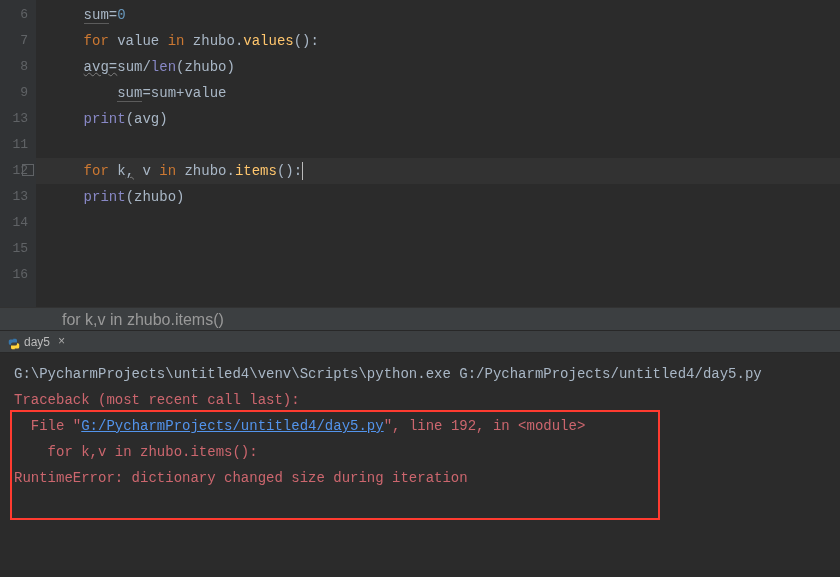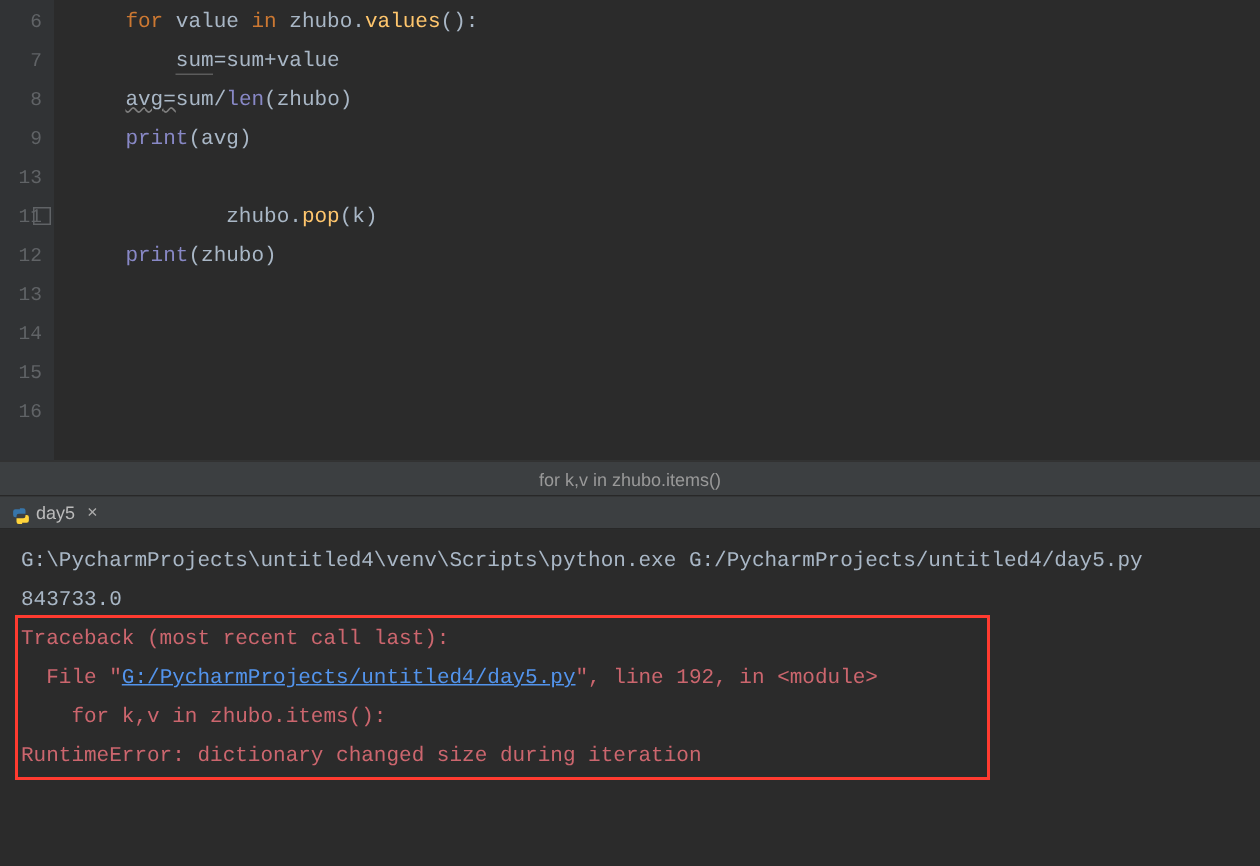--- a/index.html
+++ b/index.html
@@ -63,25 +63,25 @@
     width: 1px;
     height: 18px;
     background: #bbbbbb;
     vertical-align: middle;
   }
   .breadcrumb-bar {
     height: 24px;
     background: #3c3f41;
     border-top: 1px solid #323232;
     border-bottom: 1px solid #282828;
-    font-size: 12px;
+    font-size: 16px;
     line-height: 24px;
     color: #999;
+    padding-left: 62px;
     font-family: "Segoe UI", sans-serif;
-    text-align: center;
   }
   .console-tab-bar {
     height: 22px;
     background: #3c3f41;
     font-size: 12px;
     line-height: 22px;
     color: #bbbbbb;
     padding-left: 2px;
     border-bottom: 1px solid #282828;
     display: flex;
@@ -127,26 +127,27 @@
       <div>9</div>
       <div>13</div>
       <div>11</div>
       <div>12</div>
       <div>13</div>
       <div>14</div>
       <div>15</div>
       <div>16</div>
     </div>
   <div class="code-area" id="code-area">
+      <div class="code-line"><span class="">    </span><span class="id under">sum</span><span class="op">=</span><span class="num">0</span></div>
       <div class="code-line"><span class="">    </span><span class="kw">for </span><span class="id">value </span><span class="kw">in </span><span class="id">zhubo</span><span class="op">.</span><span class="fn">values</span><span class="op">():</span></div>
+      <div class="code-line"><span class="">    </span><span class="id wavy">avg</span><span class="op wavy">=</span><span class="id">sum</span><span class="op">/</span><span class="builtin">len</span><span class="op">(</span><span class="id">zhubo</span><span class="op">)</span></div>
       <div class="code-line"><span class="">        </span><span class="id under">sum</span><span class="op">=</span><span class="id">sum</span><span class="op">+</span><span class="id">value</span></div>
-      <div class="code-line"><span class="">    </span><span class="id wavy">avg</span><span class="op wavy">=</span><span class="id">sum</span><span class="op">/</span><span class="builtin">len</span><span class="op">(</span><span class="id">zhubo</span><span class="op">)</span></div>
       <div class="code-line"><span class="">    </span><span class="builtin">print</span><span class="op">(</span><span class="id">avg</span><span class="op">)</span></div>
       <div class="code-line"><span class=""></span></div>
-      <div class="code-line"><span class="marker-box"></span><span class="">            </span><span class="id">zhubo</span><span class="op">.</span><span class="fn">pop</span><span class="op">(</span><span class="id">k</span><span class="op">)</span></div>
+      <div class="code-line hl"><span class="marker-box"></span><span class="">    </span><span class="kw">for </span><span class="id">k</span><span class="op wavy">,</span><span class="op"> </span><span class="id">v </span><span class="kw">in </span><span class="id">zhubo</span><span class="op">.</span><span class="fn">items</span><span class="op">():</span><span class="caret"></span></div>
       <div class="code-line"><span class="">    </span><span class="builtin">print</span><span class="op">(</span><span class="id">zhubo</span><span class="op">)</span></div>
       <div class="code-line"><span class=""></span></div>
     </div>
 </div>
 
 <div class="breadcrumb-bar">
   <span>for k,v in zhubo.items()</span>
 </div>
 
 <div class="console-tab-bar">
@@ -155,20 +156,19 @@
       <path fill="#3775a9" d="M7 1h3a2 2 0 0 1 2 2v3H6a2 2 0 0 0-2 2v1H3a2 2 0 0 1-2-2V4a2 2 0 0 1 2-2h4z"></path>
       <path fill="#ffd43b" d="M9 15H6a2 2 0 0 1-2-2v-3h6a2 2 0 0 0 2-2V7h1a2 2 0 0 1 2 2v3a2 2 0 0 1-2 2H9z"></path>
     </svg>
   </span>
   <span class="tab-label">day5</span>
   <span class="tab-close">×</span>
 </div>
 
 <div class="console">
   <div class="plain">G:\PycharmProjects\untitled4\venv\Scripts\python.exe G:/PycharmProjects/untitled4/day5.py</div>
-  <div class="plain">843733.0</div>
   <div class="errline">Traceback (most recent call last):</div>
   <div class="errline"><span>  File "</span><span class="linkblue">G:/PycharmProjects/untitled4/day5.py</span><span>", line 192, in &lt;module&gt;</span></div>
   <div class="errline">    for k,v in zhubo.items():</div>
   <div class="errline">RuntimeError: dictionary changed size during iteration</div>
   <div class="plain"></div>
   <div class="err-box"></div>
 </div>
 
 </body></html>

